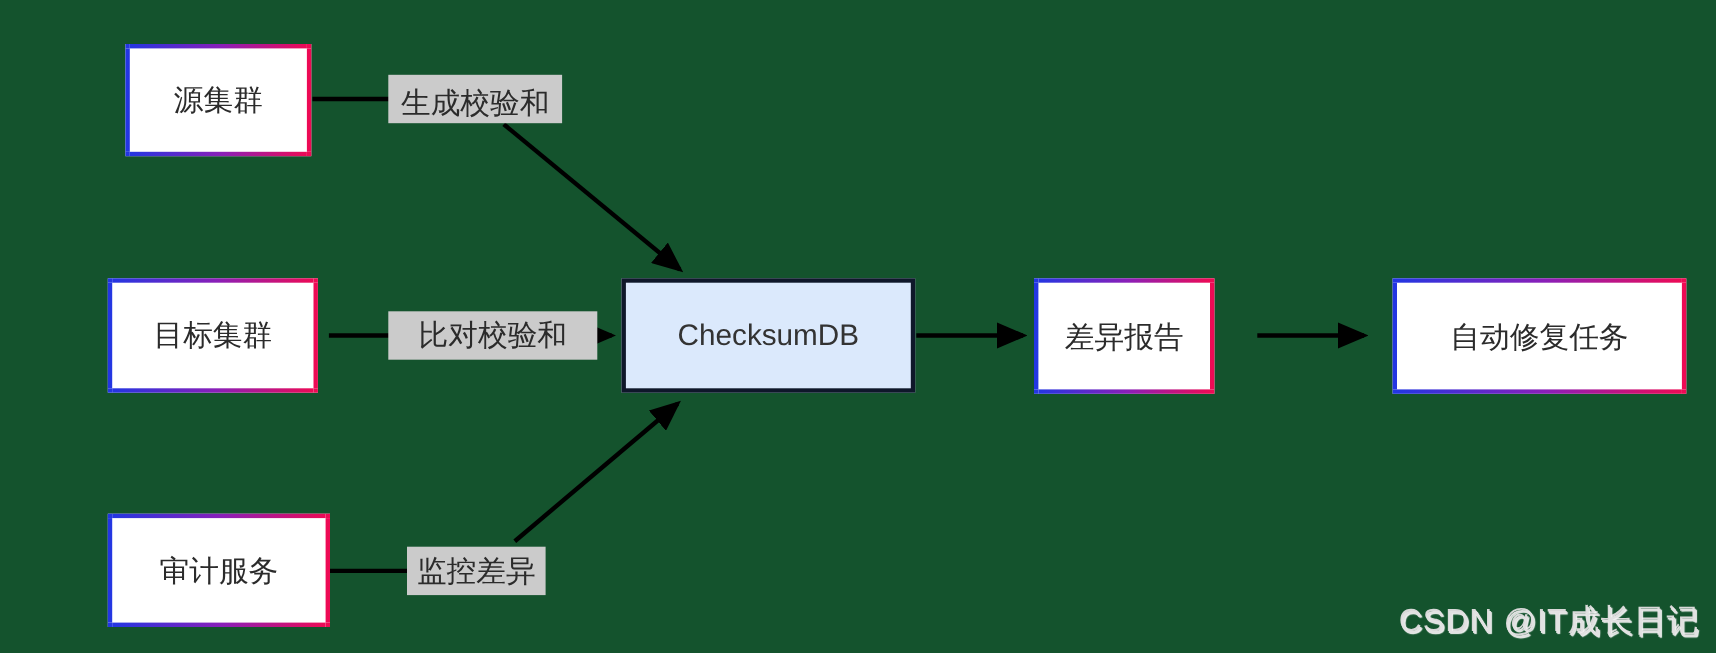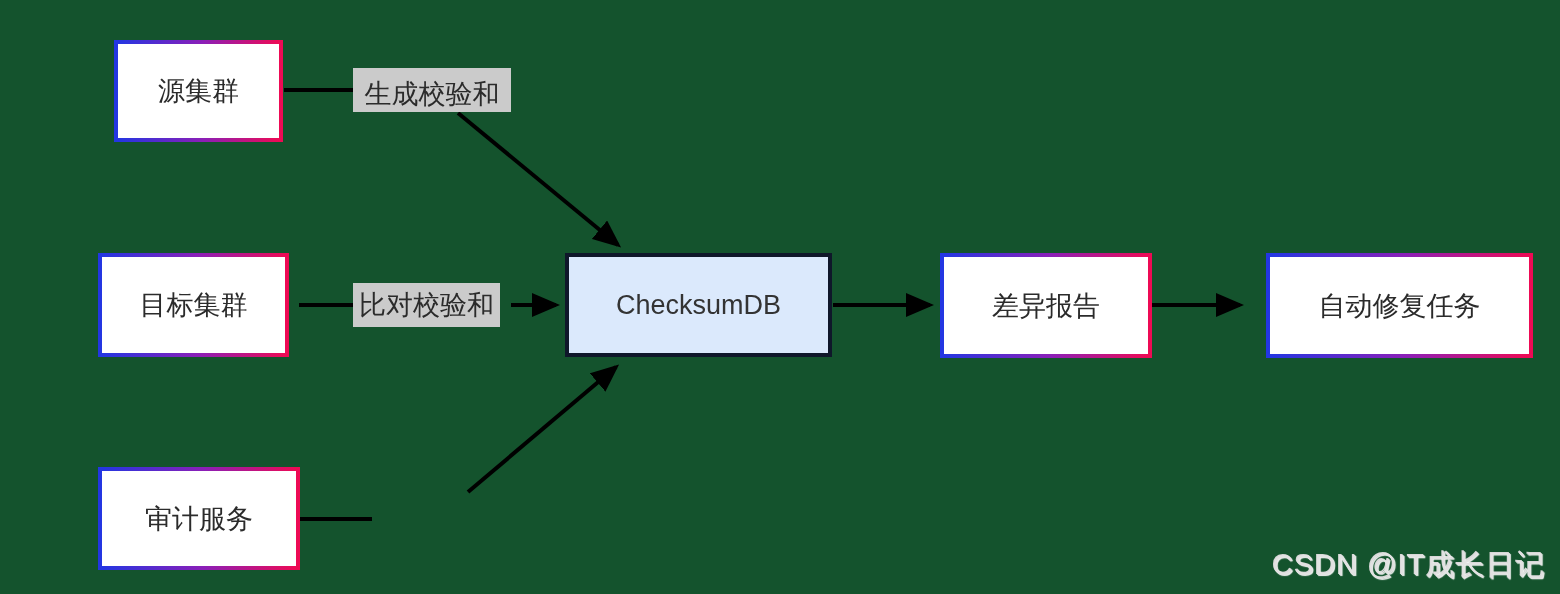--- a/index.html
+++ b/index.html
@@ -97,32 +97,35 @@
   </div>
 
   <div class="node grad" style="left:98px; top:467px; width:202px; height:103px;align-items:center;">
     <span>审计服务</span>
   </div>
 
   <div class="node db" style="left:565px; top:253px; width:267px; height:104px;">
     <span>ChecksumDB</span>
   </div>
 
-  <div class="node grad" style="left:940px; top:253px; width:212px; height:105px;">
+  <div class="node grad" style="left:940px; top:253px; width:164px; height:105px;">
     <span>差异报告</span>
   </div>
 
   <div class="node grad" style="left:1250px; top:253px; width:267px; height:105px;margin-left:16px;">
     <span>自动修复任务</span>
   </div>
 
   <div class="edge-label" style="left:353px; top:68px; width:158px; height:44px;align-items:flex-end;">
     <span>生成校验和</span>
   </div>
 
-  <div class="edge-label" style="left:353px; top:283px; width:147px; height:44px;text-align:center;">
+  <div class="edge-label" style="left:353px; top:283px; width:190px; height:44px;text-align:center;">
     <span>比对校验和</span>
   </div>
 
+  <div class="edge-label" style="left:370px; top:497px; width:126px; height:44px;">
+    <span>监控差异</span>
+  </div>
 
   <div class="watermark">CSDN @IT成长日记</div>
 
 </div>
 
 </body></html>

